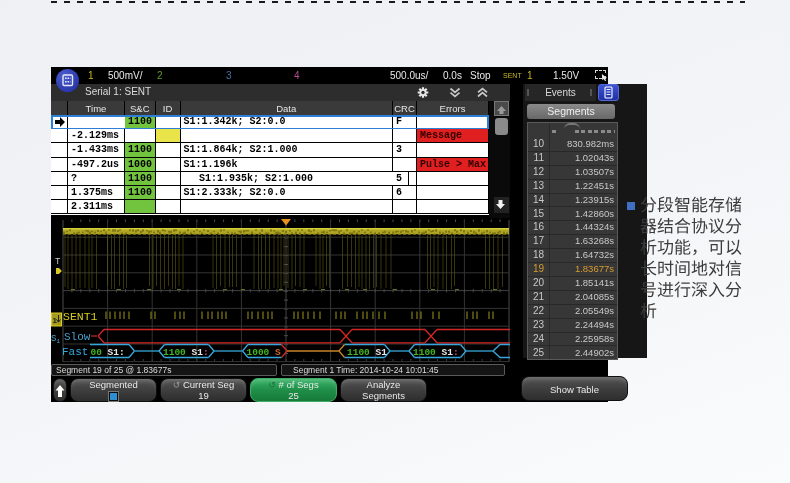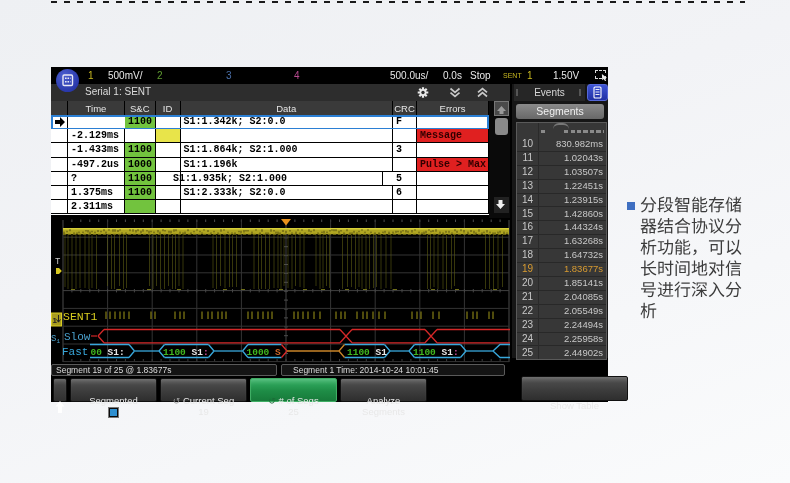--- a/index.html
+++ b/index.html
@@ -21,31 +21,31 @@
   
   #stable{position:absolute;left:0;top:34px;width:438px;height:113.5px;background:#fff;padding-left:9px;}
   .hr{position:absolute;display:flex;align-items:center;justify-content:center;
       background:#3a3a3a;color:#e5e5e5;font-size:9.5px;top:0;height:14px;box-sizing:border-box;}
   .row{position:absolute;left:0;width:438px;height:15px;background:#fff;box-sizing:border-box;
        border-bottom:1px solid #000;}
   .cell{position:absolute;top:0;bottom:0;box-sizing:border-box;border-right:1px solid #000;
         font-family:"Liberation Mono",monospace;font-size:10px;font-weight:bold;color:#000;
         display:flex;align-items:center;padding-left:3px;}
   
-  #rpanel{position:absolute;left:461px;top:17px;width:96px;height:274px;background:#161616;}
+  #rpanel{position:absolute;left:472px;top:17px;width:96px;height:274px;background:#161616;padding-left:28px;}
   
   #wave{position:absolute;left:0;top:151px;width:459px;height:145px;}
   
   .statbox{position:absolute;height:12px;background:#141414;border:1px solid #5a5a5a;border-radius:2px;
       box-sizing:border-box;color:#dcdcdc;font-size:8.5px;line-height:10px;padding-left:4px;
       white-space:nowrap;overflow:hidden;}
-  .skey{position:absolute;top:311px;height:24px;border-radius:2px;
+  .skey{position:absolute;top:311px;height:24px;border-radius:8px;
       background:linear-gradient(#525252,#3d3d3d 55%,#2e2e2e);
       box-shadow:inset 0 5px 5px -3px rgba(255,255,255,0.22);
-      color:#e8e8e8;font-size:9.5px;line-height:10.5px;padding-top:17px;text-align:center;box-sizing:border-box;border:1px solid #101010;}
+      color:#e8e8e8;font-size:9.5px;line-height:10.5px;padding-top:1px;text-align:center;box-sizing:border-box;border:1px solid #101010;}
   .ric{color:#9a9a9a;font-size:9px;}
   
   #bullet{left:627px;top:202px;width:8px;height:8px;background:#3f6fc1;}
 </style>
 </head>
 <body>
 <div id="dash" class="abs"></div>
 
 <div id="scope" class="abs">
 
@@ -134,21 +134,21 @@
         <div class="cell" style="left:104.5px;width:25px;"></div>
         <div class="cell" style="left:129.5px;width:212.5px;">S1:1.196k</div>
         <div class="cell" style="left:342px;width:24px;"></div>
         <div class="cell" style="left:366px;width:72px;background:#e02020;color:#300">Pulse &gt; Max</div>
       </div>
       <div class="row" style="top:70.8px;height:14.2px;">
         <div class="cell" style="left:0;width:17px;"></div>
         <div class="cell" style="left:17px;width:57px;">?</div>
         <div class="cell" style="left:74px;width:30.5px;background:#72c33e">1100</div>
         <div class="cell" style="left:104.5px;width:25px;"></div>
-        <div class="cell" style="left:119px;width:212.5px;">S1:1.935k; S2:1.000</div>
+        <div class="cell" style="left:145px;width:212.5px;">S1:1.935k; S2:1.000</div>
         <div class="cell" style="left:342px;width:24px;">5</div>
         <div class="cell" style="left:366px;width:72px;"></div>
       </div>
       <div class="row" style="top:85px;height:14.2px;">
         <div class="cell" style="left:0;width:17px;"></div>
         <div class="cell" style="left:17px;width:57px;">1.375ms</div>
         <div class="cell" style="left:74px;width:30.5px;background:#72c33e">1100</div>
         <div class="cell" style="left:104.5px;width:25px;"></div>
         <div class="cell" style="left:129.5px;width:212.5px;">S1:2.333k; S2:0.0</div>
         <div class="cell" style="left:342px;width:24px;">6</div>

